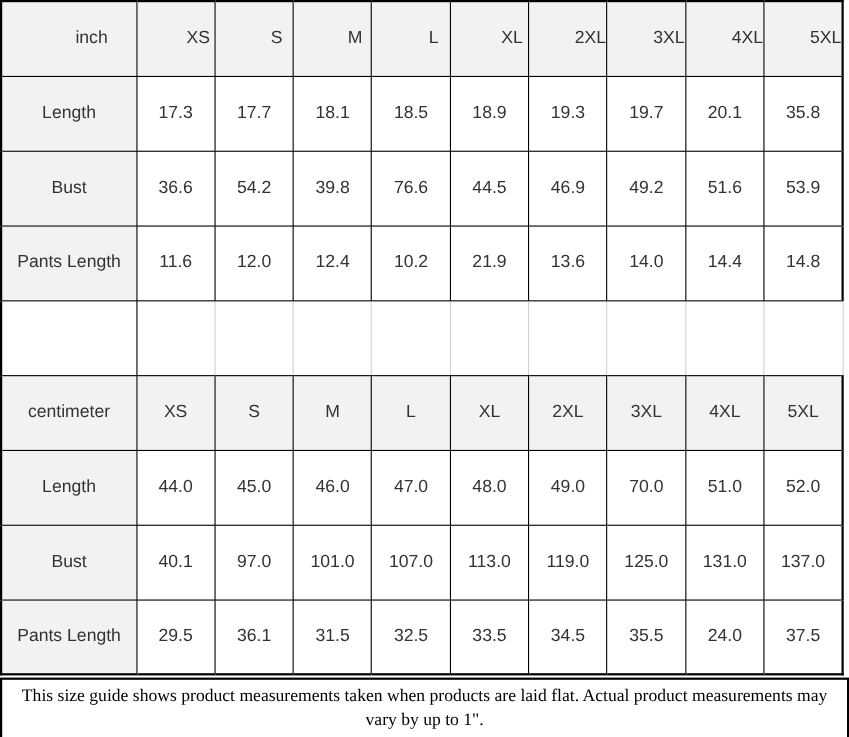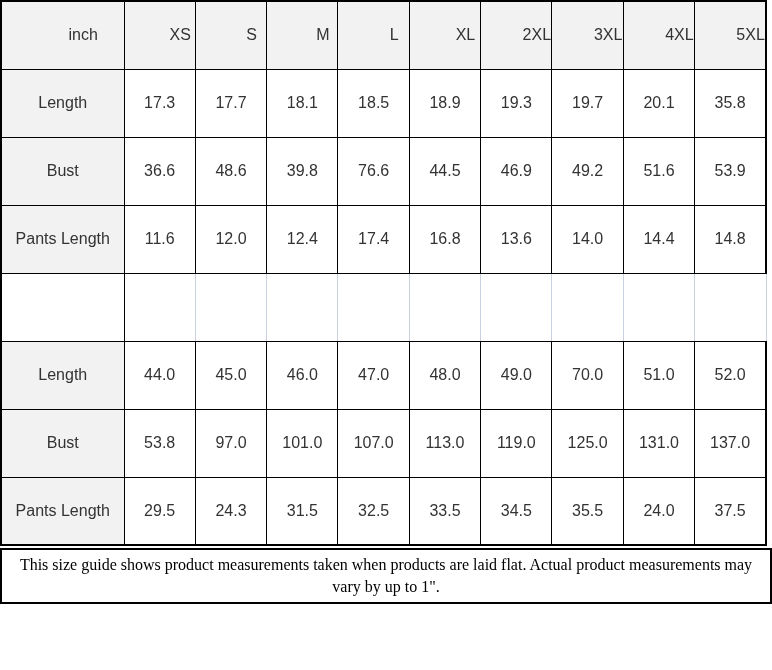--- a/index.html
+++ b/index.html
@@ -114,81 +114,93 @@
           <td>18.5</td>
           <td>18.9</td>
           <td>19.3</td>
           <td>19.7</td>
           <td>20.1</td>
           <td>35.8</td>
         </tr>
         <tr>
           <th>Bust</th>
           <td>36.6</td>
-          <td>48.6</td>
+          <td>54.2</td>
           <td>39.8</td>
           <td>76.6</td>
           <td>44.5</td>
           <td>46.9</td>
           <td>49.2</td>
           <td>51.6</td>
           <td>53.9</td>
         </tr>
         <tr>
           <th>Pants Length</th>
           <td>11.6</td>
           <td>12.0</td>
           <td>12.4</td>
-          <td>17.4</td>
-          <td>16.8</td>
+          <td>10.2</td>
+          <td>21.9</td>
           <td>13.6</td>
           <td>14.0</td>
           <td>14.4</td>
           <td>14.8</td>
         </tr>
         <tr class="spacer-row">
           <td class="spacer-first"></td>
           <td></td>
           <td></td>
           <td></td>
           <td></td>
           <td></td>
           <td></td>
           <td></td>
           <td></td>
           <td></td>
+        </tr>
+        <tr>
+          <th>centimeter</th>
+          <th>XS</th>
+          <th>S</th>
+          <th>M</th>
+          <th>L</th>
+          <th>XL</th>
+          <th>2XL</th>
+          <th>3XL</th>
+          <th>4XL</th>
+          <th>5XL</th>
         </tr>
         <tr>
           <th>Length</th>
           <td>44.0</td>
           <td>45.0</td>
           <td>46.0</td>
           <td>47.0</td>
           <td>48.0</td>
           <td>49.0</td>
           <td>70.0</td>
           <td>51.0</td>
           <td>52.0</td>
         </tr>
         <tr>
           <th>Bust</th>
-          <td>53.8</td>
+          <td>40.1</td>
           <td>97.0</td>
           <td>101.0</td>
           <td>107.0</td>
           <td>113.0</td>
           <td>119.0</td>
           <td>125.0</td>
           <td>131.0</td>
           <td>137.0</td>
         </tr>
         <tr>
           <th>Pants Length</th>
           <td>29.5</td>
-          <td>24.3</td>
+          <td>36.1</td>
           <td>31.5</td>
           <td>32.5</td>
           <td>33.5</td>
           <td>34.5</td>
           <td>35.5</td>
           <td>24.0</td>
           <td>37.5</td>
         </tr>
       </tbody>
   </table>

